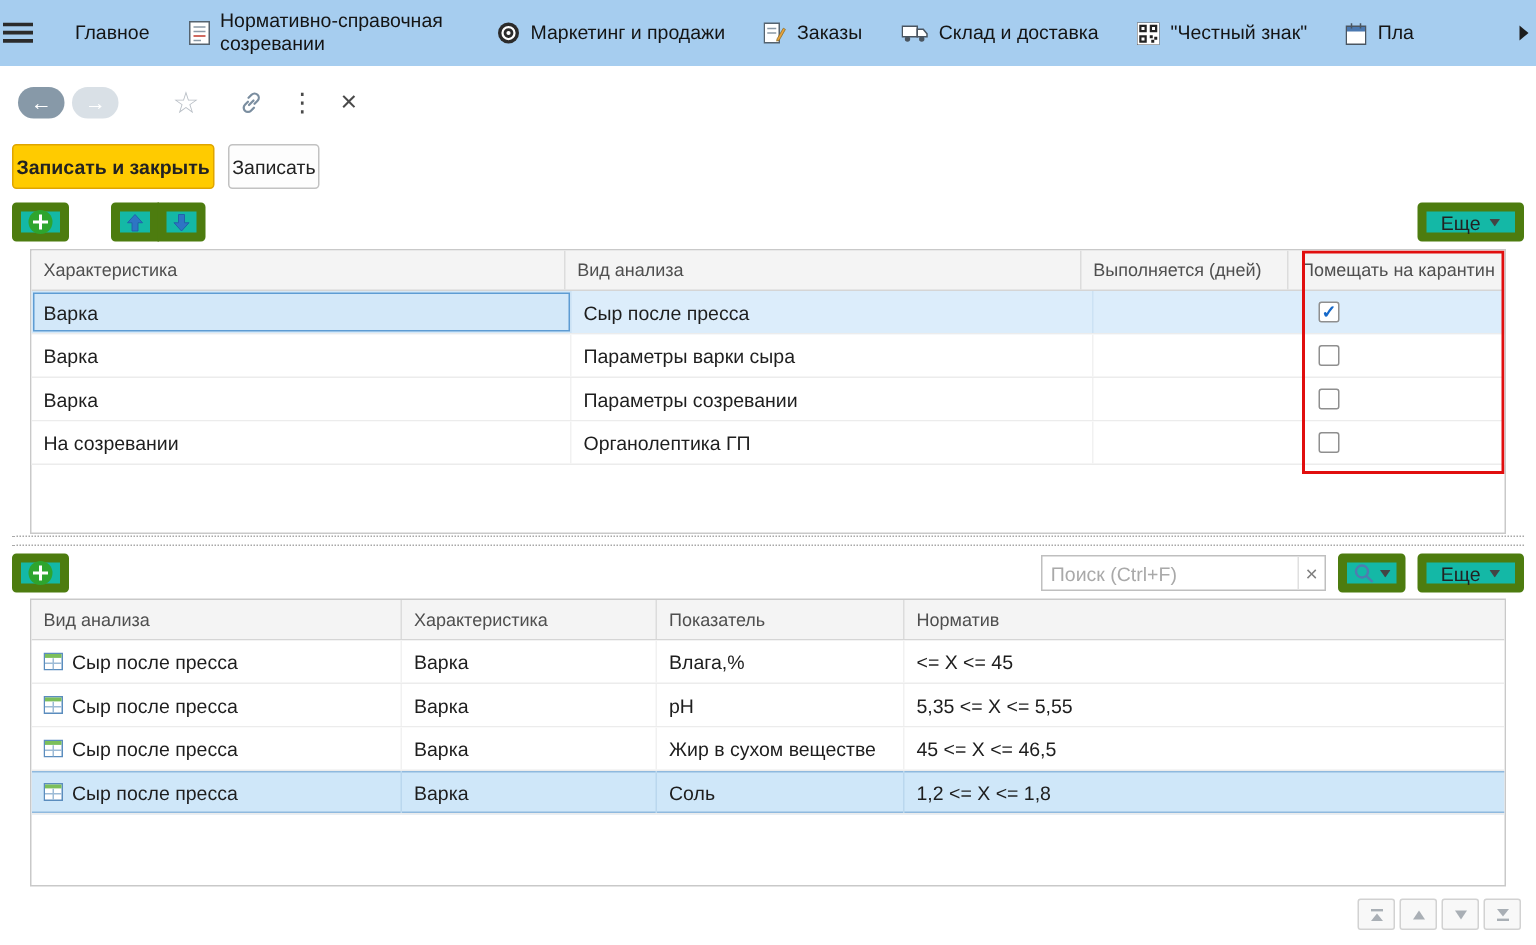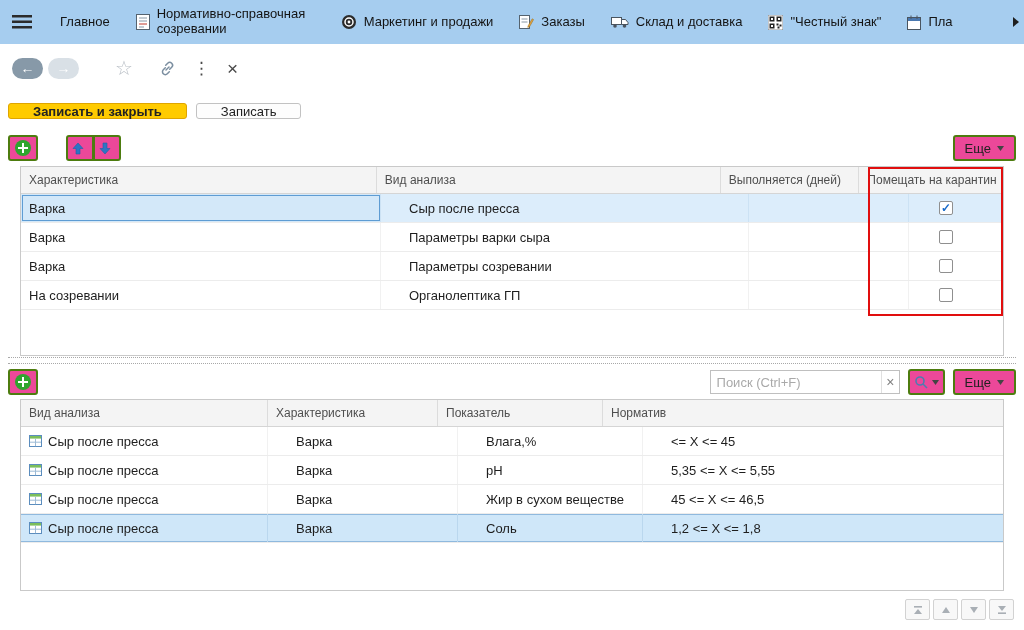--- a/index.html
+++ b/index.html
@@ -6,21 +6,21 @@
   html,body { margin:0; padding:0; }
   body {
     width:1024px; height:630px; overflow:hidden;
     font-family:"Liberation Sans", sans-serif; font-size:13px; color:#222; background:#fff;
   }
   .page { width:1024px; height:630px; position:relative; overflow:hidden; background:#fff; }
 
   
   .topnav {
     height:44px; background:#A6CDEF; display:flex; align-items:center;
-    padding:0 10px; gap:26px; position:relative; overflow:hidden; white-space:nowrap;
+    padding:0 0; gap:26px; position:relative; overflow:hidden; white-space:nowrap;
   }
   .hamburger { display:flex; align-items:center; cursor:pointer; padding:2px; flex:0 0 auto; }
   .nav-item { display:flex; align-items:center; gap:7px; cursor:pointer; flex:0 0 auto; }
   .nav-label { font-size:13px; color:#141414; line-height:1.12; white-space:nowrap; }
   .nav-label.wrap { white-space:normal; max-width:158px; }
   .nav-chevron {
     position:absolute; right:0; top:0; bottom:0; width:16px; background:#A6CDEF;
     display:flex; align-items:center; justify-content:center; cursor:pointer;
   }
 
@@ -35,30 +35,30 @@
   .star { color:#B9BfC6; font-size:20px; margin:0 14px 0 36px; cursor:pointer; flex:0 0 auto; }
   .page-title { font-size:16px; font-weight:bold; color:#2B2B2B; flex:1 1 auto; white-space:nowrap; overflow:hidden; }
   .tb-icons { display:flex; align-items:center; gap:17px; margin-left:12px; flex:0 0 auto; }
   .tb-icons .dots { font-size:17px; color:#4A4A4A; cursor:pointer; line-height:1; }
   .tb-icons .close { font-size:19px; color:#4A4A4A; cursor:pointer; line-height:1; }
   .link-icon { cursor:pointer; display:flex; }
 
   
   .btnrow { display:flex; gap:9px; padding:6px 8px; height:38px; align-items:center; }
   .btn {
-    display:inline-flex; align-items:center; justify-content:center; height:16px; padding:0 24px;
+    display:inline-flex; align-items:center; justify-content:center; height:30px; padding:0 2px;
     border:1px solid #C2C2C2; background:#FDFDFD; border-radius:3px; font-size:13px; color:#222; cursor:pointer;
   }
   .btn.primary { background:#FFCB00; border-color:#DFA500; font-weight:bold; }
 
   
   .toolbar { display:flex; align-items:center; padding:0 8px; height:36px; }
   .toolbar2 { height:34px; }
   .tool-btn {
-    min-width:28px; height:26px; border:2px solid #4d7c0f; background:#ec4899; border-radius:3px;
+    min-width:28px; height:26px; border:6px solid #4d7c0f; background:#14b8a6; border-radius:3px;
     display:flex; align-items:center; justify-content:space-between; cursor:pointer; padding:0 4px;
   }
   .updown { display:flex; margin-left:28px; }
   .updown .tool-btn + .tool-btn { margin-left:-1px; border-radius:0 3px 3px 0; }
   .updown .tool-btn:first-child { border-radius:3px 0 0 3px; }
   .spacer { flex:1 1 auto; }
   .more-btn { display:flex; align-items:center; gap:6px; height:26px; padding:0 10px; }
   .more-label { font-size:13px; color:#222; }
 
   
@@ -80,21 +80,21 @@
   
   .tbl { margin:0 20px; border:1px solid #C9C9C9; background:#fff; position:relative; overflow:hidden; }
   .tbl1 { height:190px; }
   .tbl2 { height:192px; }
   .thead { display:flex; height:27px; background:#F4F4F4; border-bottom:1px solid #D5D5D5; }
   .th {
     display:flex; align-items:center; padding:0 8px; font-size:12px; color:#4F4F4F;
     border-right:1px solid #DCDCDC; overflow:hidden; white-space:nowrap;
   }
   .th:last-child { border-right:none; }
-  .trow { display:flex; height:29px; border-bottom:1px solid #ECECEC; background:#fff; cursor:pointer;gap:20px; }
+  .trow { display:flex; height:29px; border-bottom:1px solid #ECECEC; background:#fff; cursor:pointer; }
   .td {
     display:flex; align-items:center; padding:0 8px; font-size:13px; color:#1E1E1E;
     border-right:1px solid #F1F1F1; overflow:hidden; white-space:nowrap;
   }
   .td:last-child { border-right:none; }
   .trow.selected { background:#DCEDFB; }
   .trow.selected .td { border-right-color:#CCE2F4; }
   .focus-cell { outline:1px solid #5E9CD3; outline-offset:-2px; background:#D3E8F9; }
   .trow.selected2 { background:#CFE7F9; box-shadow:inset 0 1px 0 #8FB9DE, inset 0 -1px 0 #8FB9DE; }
   .trow.selected2 .td { border-right-color:#BAD7EE; }

